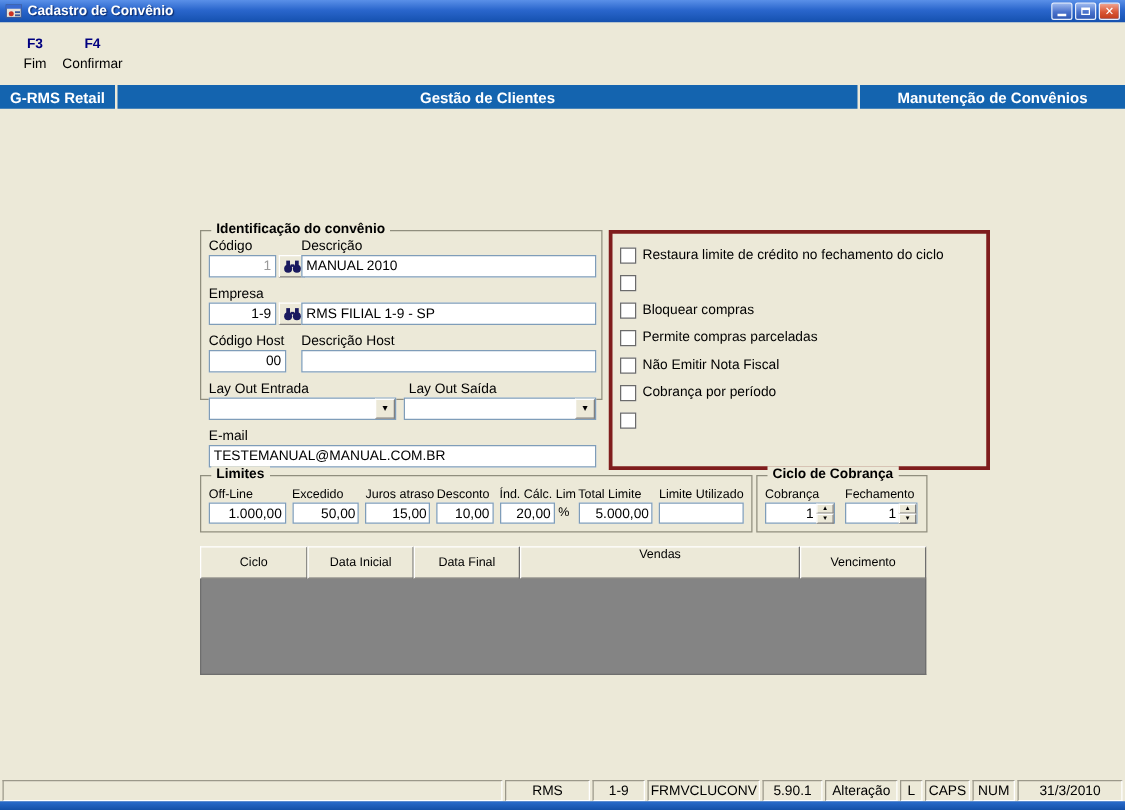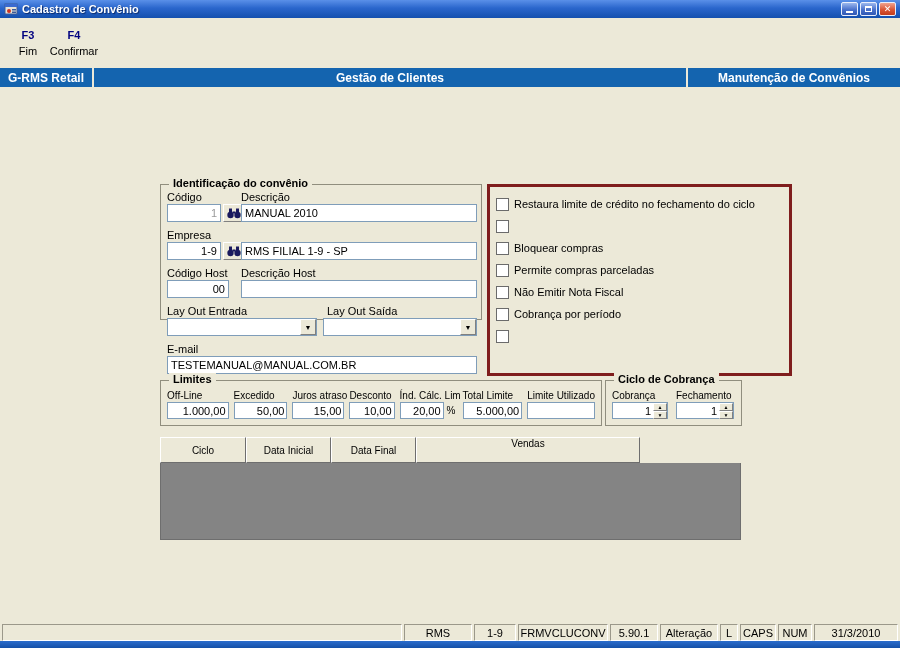--- a/index.html
+++ b/index.html
@@ -283,20 +283,21 @@
   </div>
 
   <div class="grid">
     <div class="grid-head">
       <div class="th" style="width:86px;">Ciclo</div>
       <div class="th" style="width:85px;">Data Inicial</div>
       <div class="th" style="width:85px;">Data Final</div>
       <div class="th th-group" style="width:224px;">
         <div class="th-bot">Vendas</div>
       </div>
+      <div class="th" style="width:101px;">Vencimento</div>
     </div>
     <div class="grid-body"></div>
   </div>
 
   <div class="statusbar">
     <div class="sb sb-fill"></div>
     <div class="sb" style="width:68px;">RMS</div>
     <div class="sb" style="width:42px;">1-9</div>
     <div class="sb" style="width:90px;">FRMVCLUCONV</div>
     <div class="sb" style="width:48px;">5.90.1</div>

